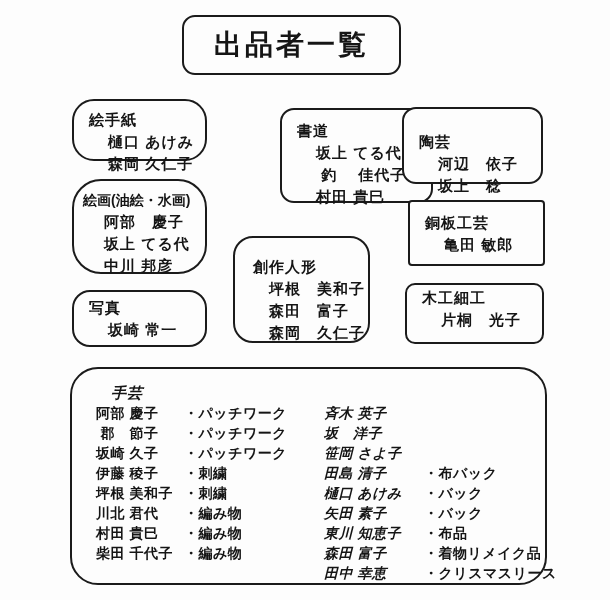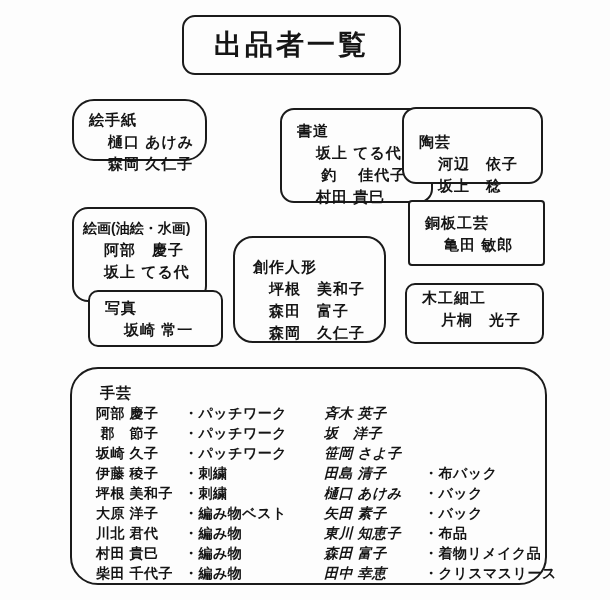--- a/index.html
+++ b/index.html
@@ -20,33 +20,33 @@
     box-sizing:border-box;
   }
   
   .title-box{left:182px;top:15px;width:219px;height:60px;display:flex;align-items:center;justify-content:center;border-radius:13px;}
   .title-box h1{margin:0;font-size:28px;letter-spacing:3px;font-weight:700;white-space:pre;}
   
   .cat{padding-top:8px;font-size:15px;}
   .cat-label{margin:0;font-size:15px;line-height:22px;padding-left:15px;font-weight:700;letter-spacing:1px;white-space:pre;}
   .member{line-height:22px;padding-left:34px;letter-spacing:1px;white-space:pre;}
   .etegami{left:72px;top:99px;width:135px;height:62px;border-radius:22px;}
-  .kaiga{left:72px;top:207px;width:135px;height:95px;border-radius:16px;}
+  .kaiga{left:72px;top:179px;width:135px;height:95px;border-radius:29px;}
   .kaiga .cat-label{padding-left:9px;letter-spacing:0;font-size:14px;}
   .kaiga .member{padding-left:30px;}
-  .shashin{left:88px;top:290px;width:135px;height:57px;border-radius:10px;padding-top:5px;}
+  .shashin{left:72px;top:290px;width:135px;height:57px;border-radius:18px;padding-top:5px;}
   .shodo{left:232px;top:108px;width:153px;height:95px;padding-top:10px;margin-left:48px;}
-  .ningyo{left:233px;top:236px;width:153px;height:107px;border-radius:20px;padding-top:18px;}
+  .ningyo{left:233px;top:236px;width:137px;height:107px;border-radius:20px;padding-top:18px;}
   .ningyo .cat-label{padding-left:18px;}
   .togei{left:402px;top:107px;width:141px;height:77px;padding-top:22px;}
   .doban{left:408px;top:200px;width:137px;height:66px;border-radius:4px;padding-top:10px;}
   .mokko{left:405px;top:283px;width:139px;height:61px;border-radius:10px;padding-top:2px;}
   
   .shugei{left:70px;top:367px;width:477px;height:218px;border-radius:28px;padding-top:13px;font-size:14px;}
-  .shugei .cat-label{padding-left:28px;line-height:21px;letter-spacing:1px;}
+  .shugei .cat-label{padding-left:39px;line-height:21px;letter-spacing:1px;font-style:italic;}
   .cols{display:flex;padding-left:24px;}
   .col{width:228px;}
   .colR{width:220px;}
   .hrow{display:flex;line-height:20px;letter-spacing:0.5px;}
   .nm{min-width:88px;white-space:pre;}
   .colR .nm{min-width:100px;font-style:italic;}
   .it{white-space:pre;}
 </style>
 </head>
 <body>
@@ -60,20 +60,21 @@
   <section class="box cat etegami">
     <h2 class="cat-label">絵手紙</h2>
     <div class="member">樋口 あけみ</div>
     <div class="member">森岡 久仁子</div>
   </section>
 
   <section class="box cat kaiga">
     <h2 class="cat-label">絵画(油絵・水画)</h2>
     <div class="member">阿部　慶子</div>
     <div class="member">坂上 てる代</div>
+    <div class="member">中川 邦彦</div>
   </section>
 
   <section class="box cat shashin">
     <h2 class="cat-label">写真</h2>
     <div class="member">坂崎 常一</div>
   </section>
 
   <section class="box cat shodo">
     <h2 class="cat-label">書道</h2>
     <div class="member">坂上 てる代</div>
@@ -122,24 +123,20 @@
         </div>
         <div class="hrow">
           <span class="nm">伊藤 稜子</span>
           <span class="it">・刺繍</span>
         </div>
         <div class="hrow">
           <span class="nm">坪根 美和子</span>
           <span class="it">・刺繍</span>
         </div>
         <div class="hrow">
-          <span class="nm">大原 洋子</span>
-          <span class="it">・編み物ベスト</span>
-        </div>
-        <div class="hrow">
           <span class="nm">川北 君代</span>
           <span class="it">・編み物</span>
         </div>
         <div class="hrow">
           <span class="nm">村田 貴巳</span>
           <span class="it">・編み物</span>
         </div>
         <div class="hrow">
           <span class="nm">柴田 千代子</span>
           <span class="it">・編み物</span>

